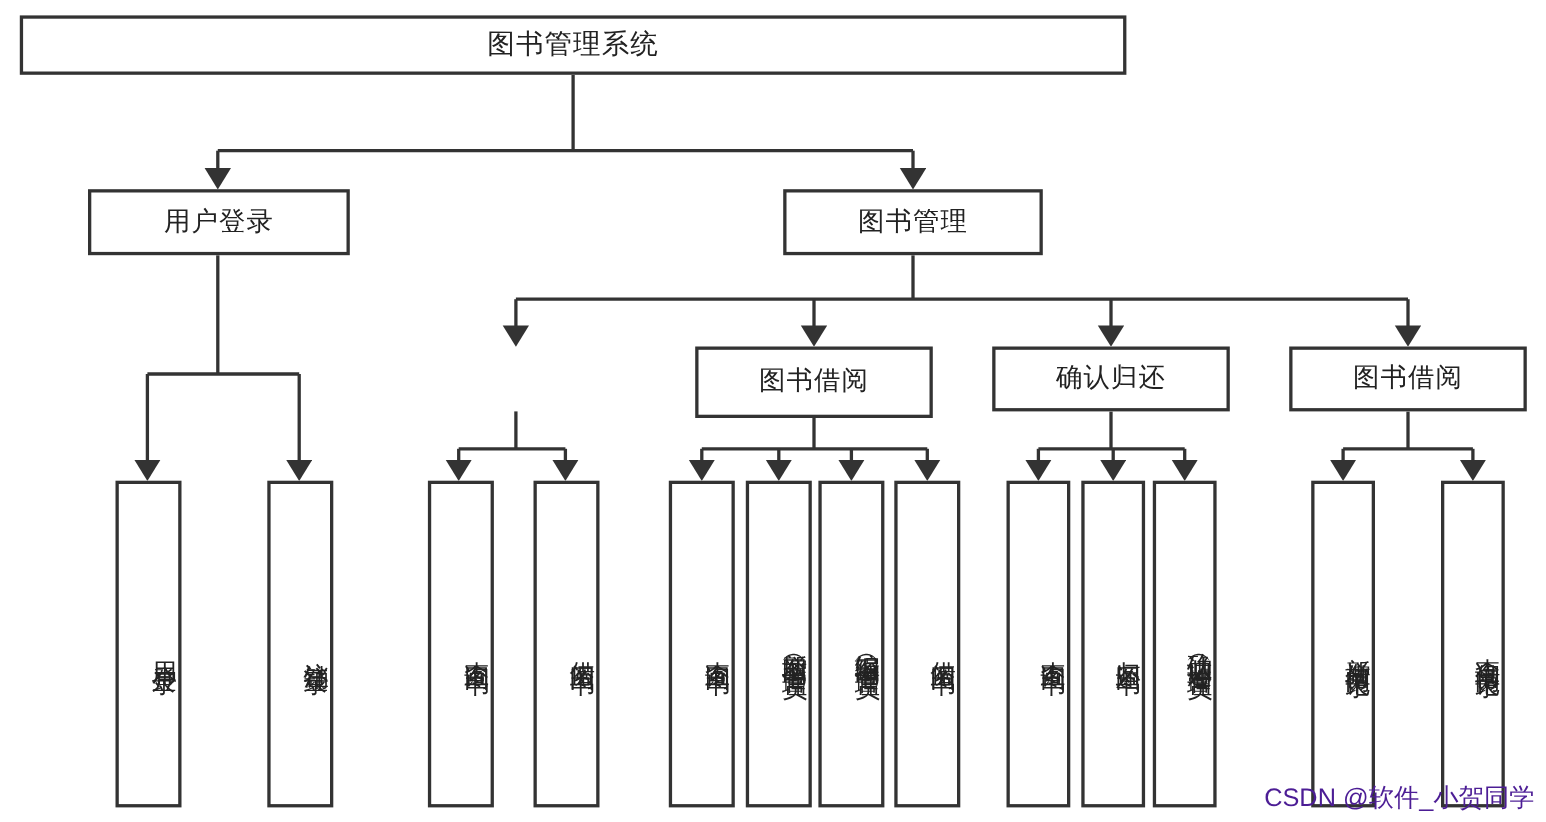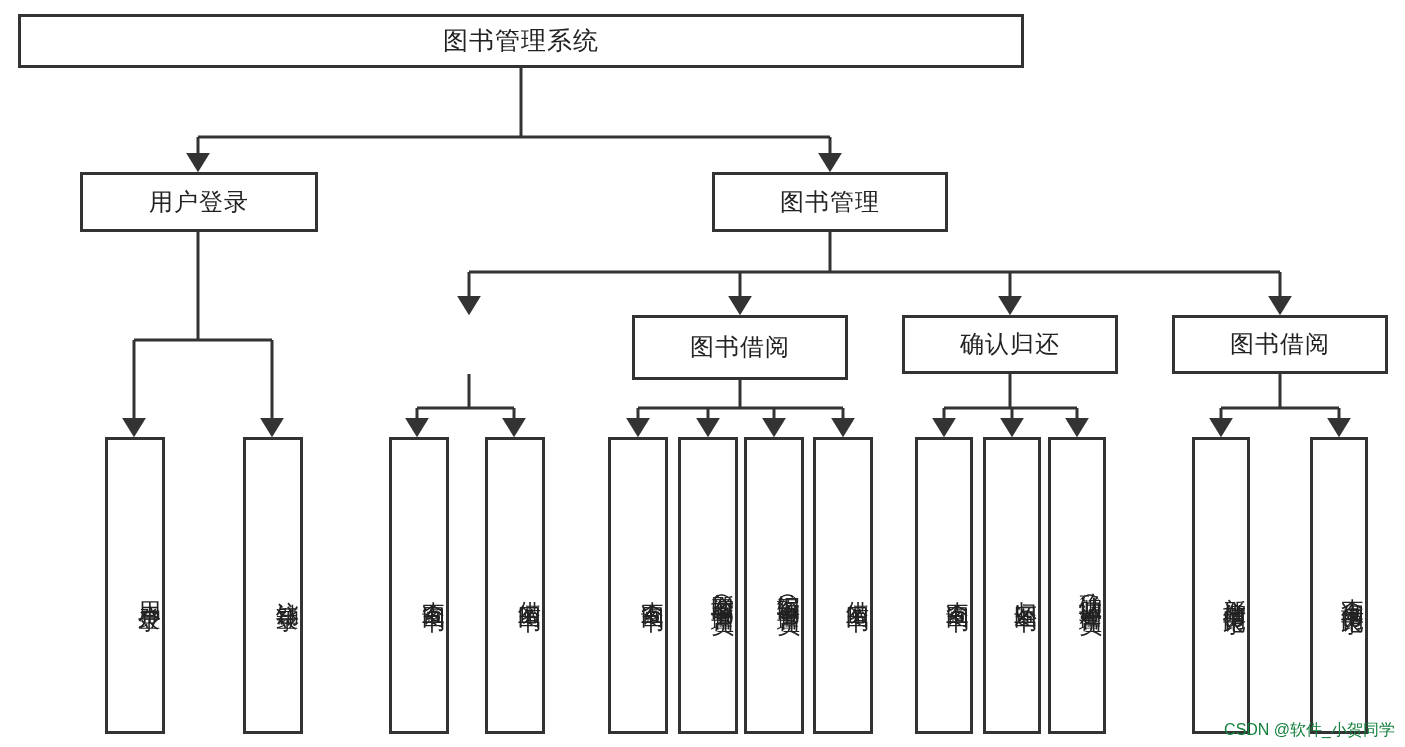--- a/index.html
+++ b/index.html
@@ -58,22 +58,22 @@
     stroke-width: 3;
     fill: none;
   }
   .arrowhead {
     fill: #333333;
   }
   .watermark {
     position: absolute;
     right: 10px;
     bottom: 6px;
-    font-size: 16px;
-    color: #15803d;
+    font-size: 23px;
+    color: #4c1d95;
     white-space: nowrap;
     font-family: "Liberation Sans", "DejaVu Sans", sans-serif;
   }
 </style>
 </head>
 <body>
 
 <div id="canvas">
 
   <svg class="links" viewBox="0 0 1405 747">

